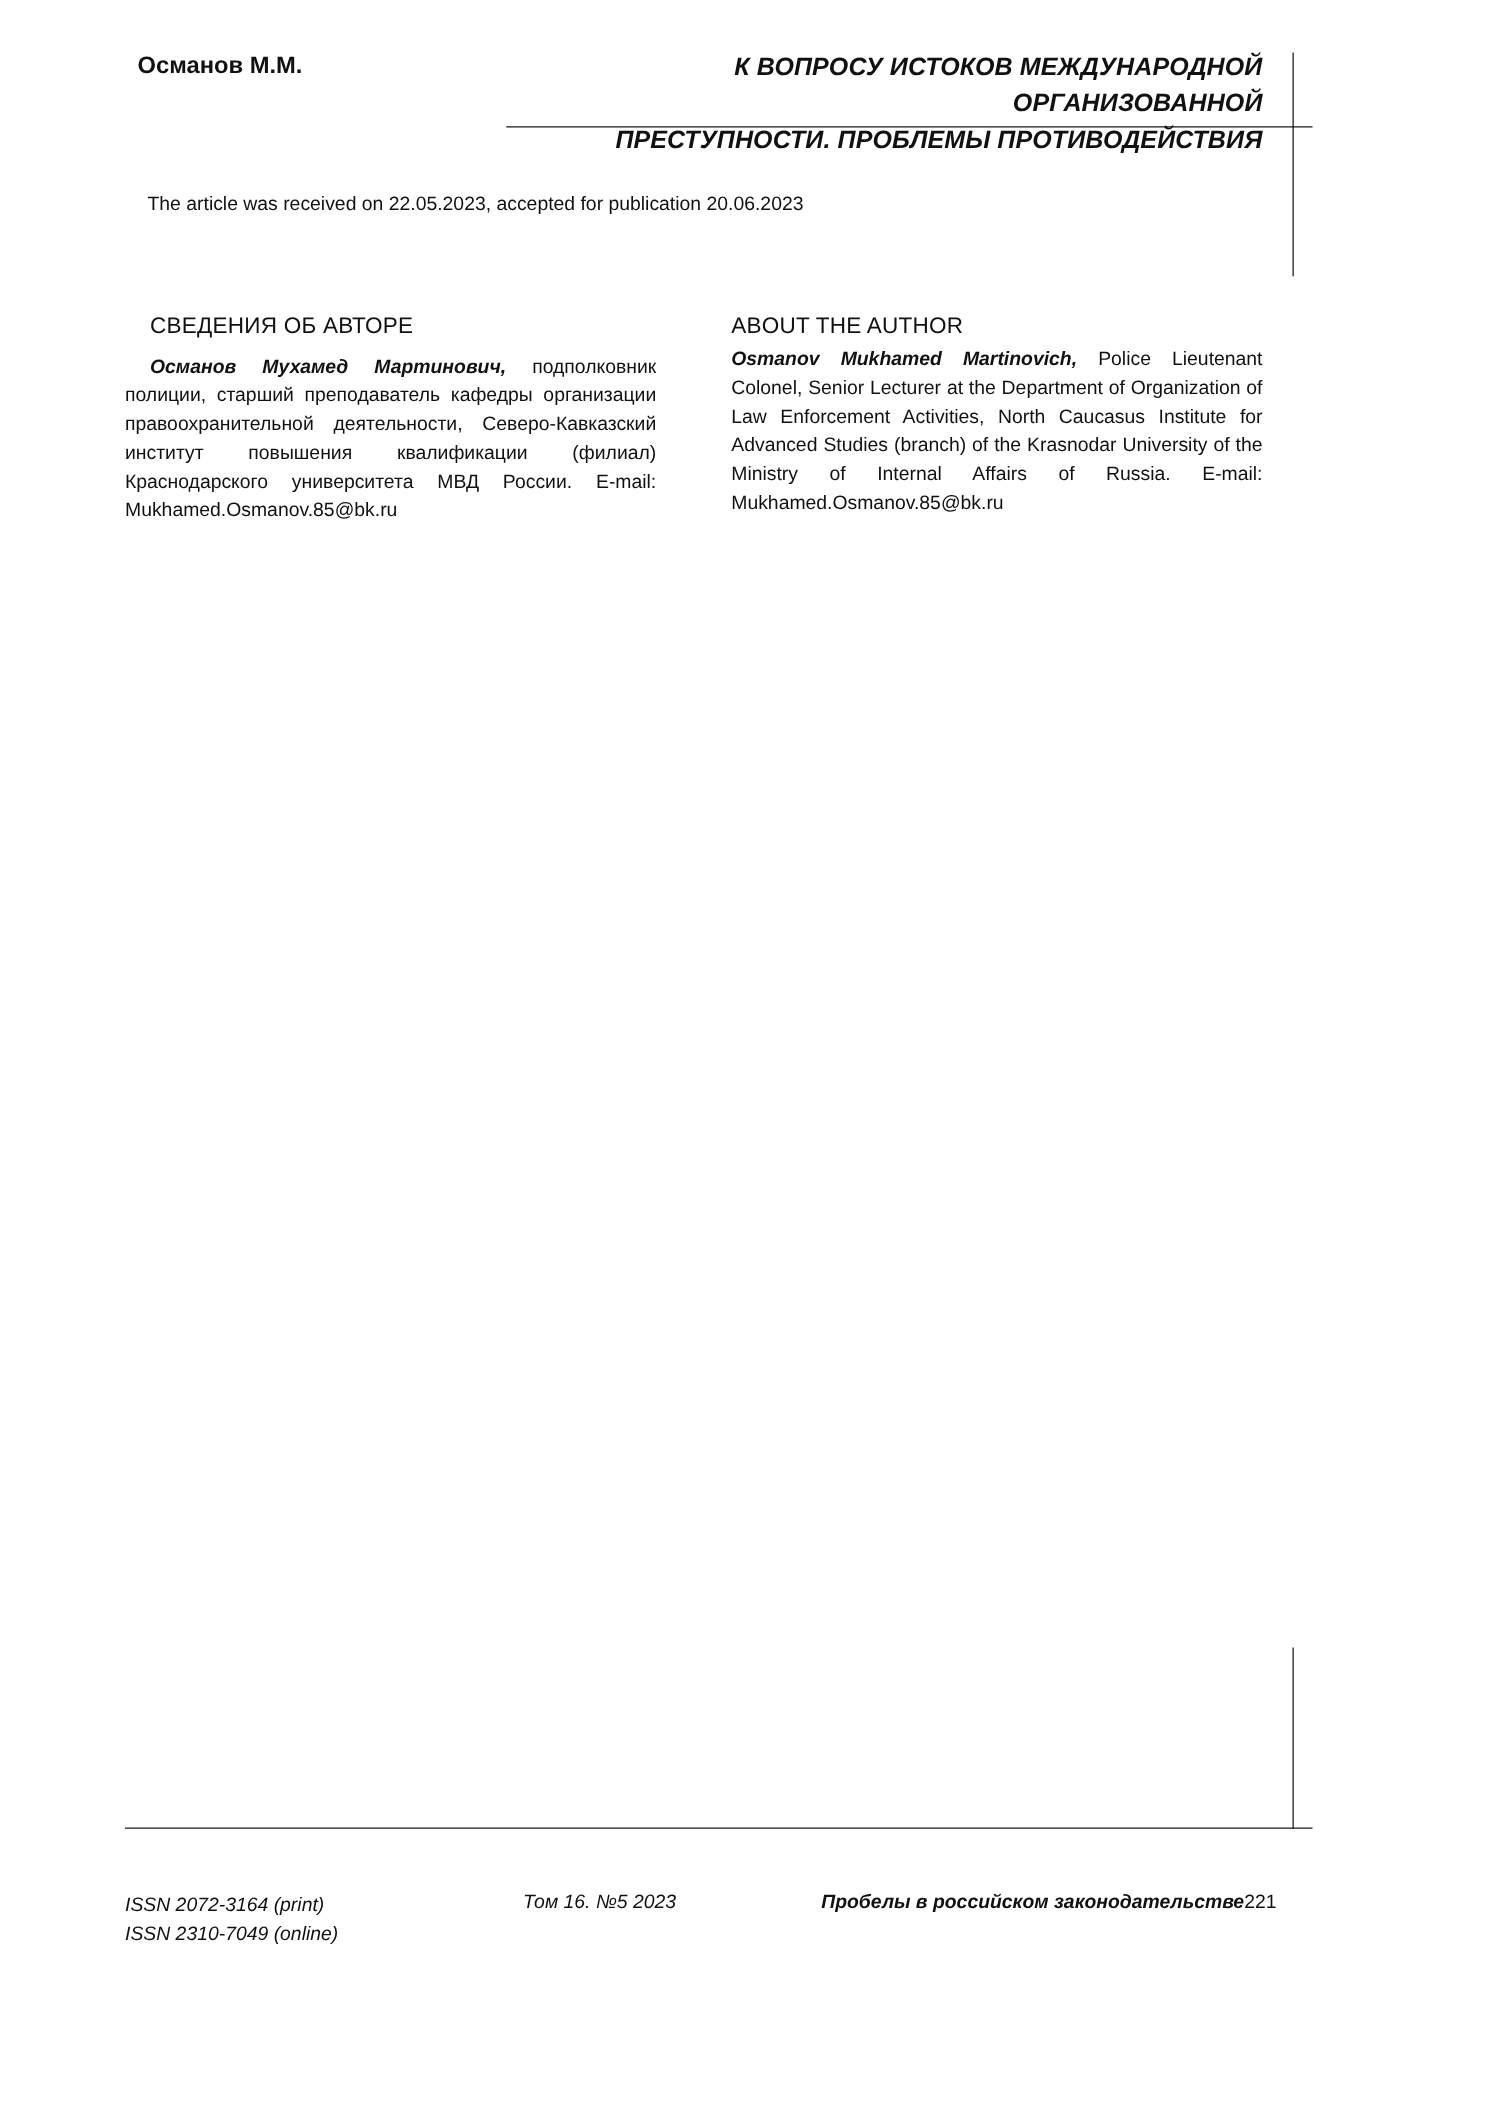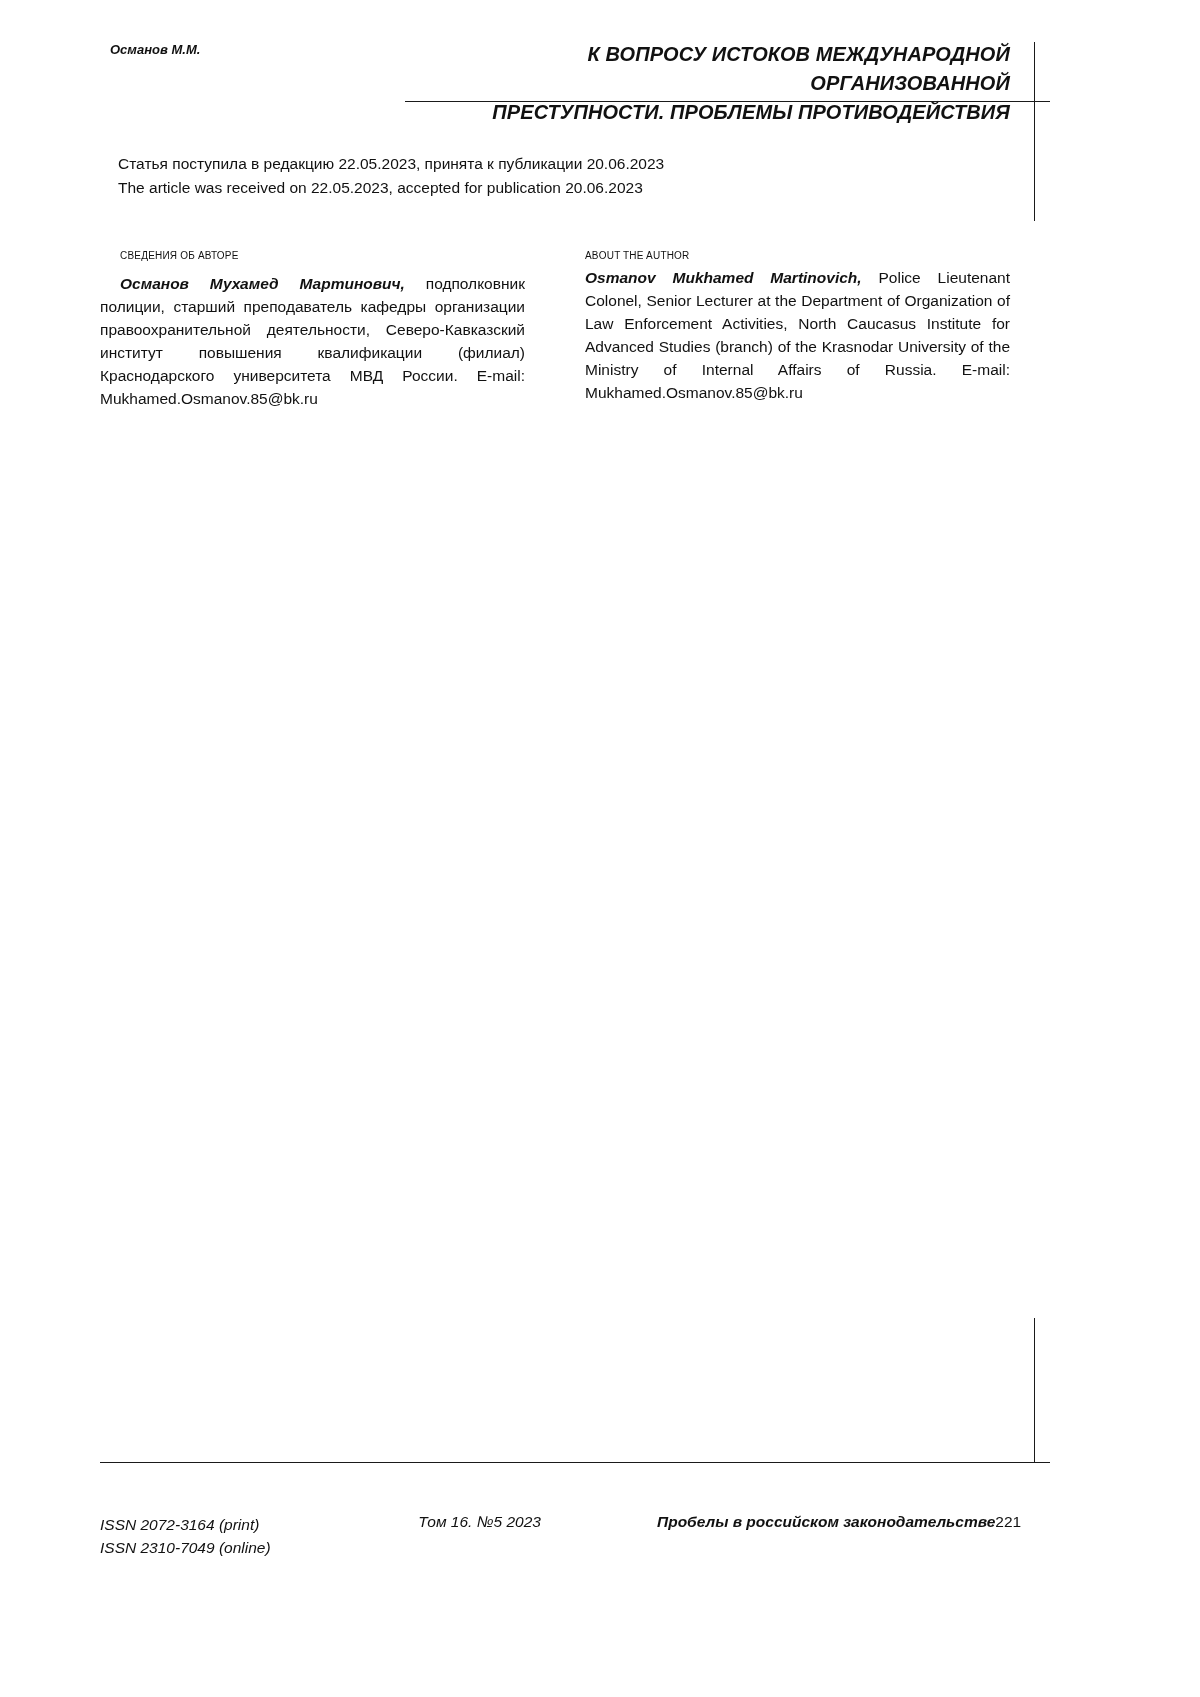--- a/index.html
+++ b/index.html
@@ -25,23 +25,22 @@
   .header {
     position: absolute;
     left: 110px;
     top: 40px;
     width: 900px;
     display: flex;
     align-items: flex-start;
     justify-content: space-between;
   }
   .header-author {
-    font-size: 13px;
-    font-weight: bold;
-    font-style: italic;
+    font-size: 19px;
+    font-weight: bold;
     white-space: nowrap;
     padding-top: 2px;
   }
   .header-title {
     font-size: 20px;
     font-weight: bold;
     font-style: italic;
     text-align: right;
     line-height: 1.45;
     width: 620px;
@@ -83,21 +82,21 @@
     left: 100px;
     top: 250px;
     width: 910px;
     display: flex;
     gap: 60px;
   }
   .col {
     width: 440px;
   }
   .col-heading {
-    font-size: 10px;
+    font-size: 18px;
     margin: 0 0 6px 0;
     padding-left: 20px;
     letter-spacing: 0.2px;
   }
   .col-body {
     font-size: 15.5px;
     line-height: 1.48;
     text-align: justify;
     text-justify: inter-word;
   }
@@ -169,21 +168,20 @@
     </div>
   </div>
   <div class="header-rule"></div>
 
   <div class="vrule vrule-a"></div>
   <div class="vrule vrule-b"></div>
   <div class="vrule vrule-c"></div>
 
   <div class="note-block">
     <div class="spacer"></div>
-    <div>Статья поступила в редакцию 22.05.2023, принята к публикации 20.06.2023</div>
     <div>The article was received on 22.05.2023, accepted for publication 20.06.2023</div>
   </div>
 
   <div class="authors">
 
     <div class="col col-left">
       <p class="col-heading">СВЕДЕНИЯ ОБ АВТОРЕ</p>
       <div class="col-body">
         <span class="name">Османов Мухамед Мартинович,</span>
         <span>подполковник полиции, старший преподаватель кафедры организации правоохранительной деятельности, Северо-Кавказский институт повышения квалификации (филиал) Краснодарского университета МВД России. E-mail: Mukhamed.Osmanov.85@bk.ru</span>

